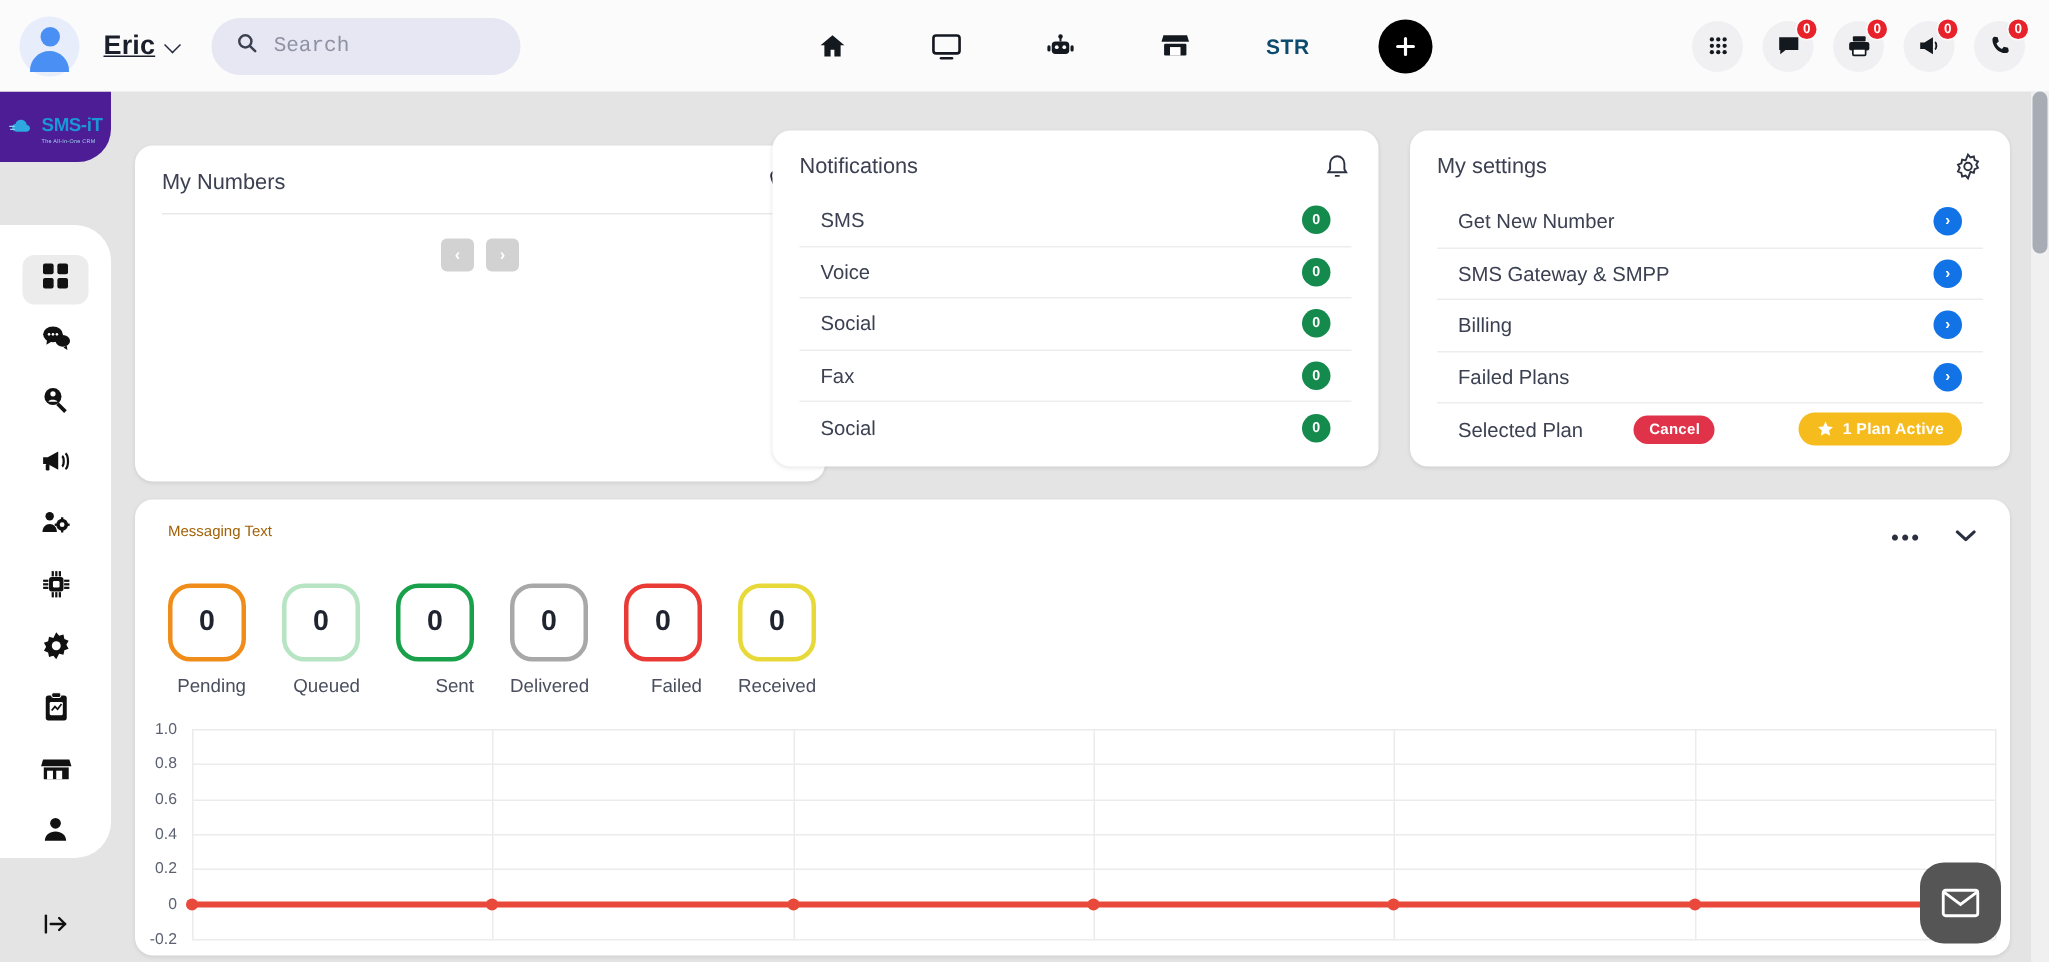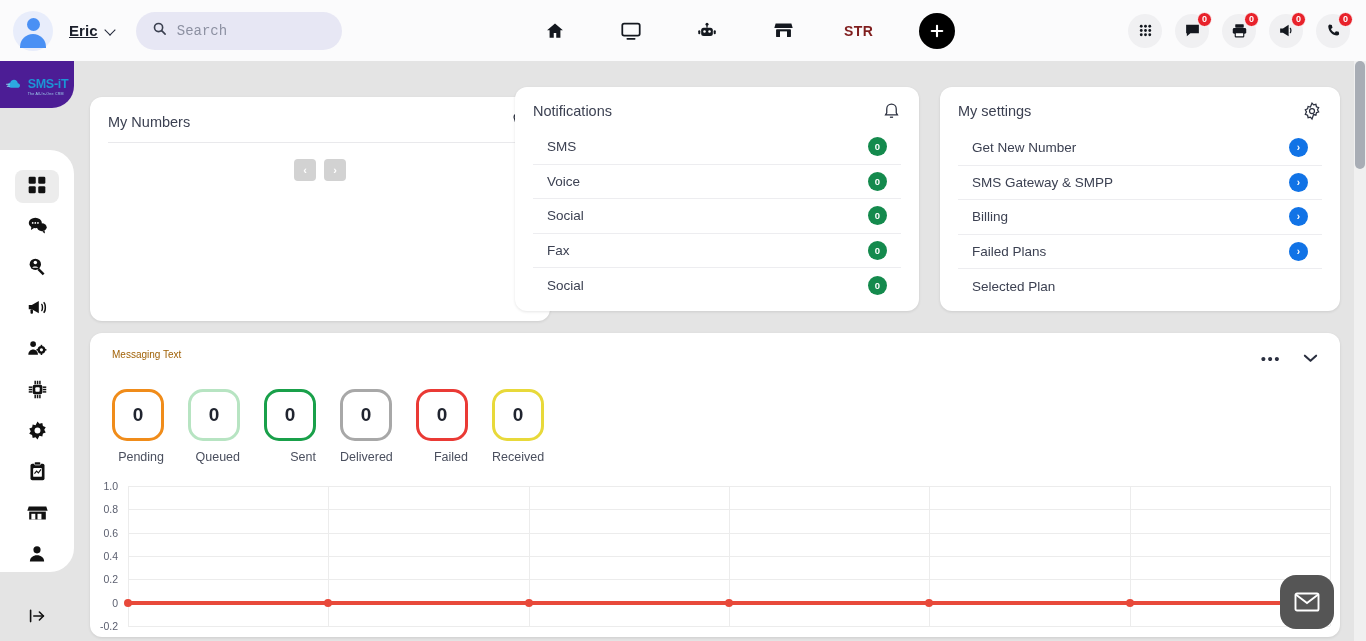--- a/index.html
+++ b/index.html
@@ -25,21 +25,21 @@
   }
   .avatar::before {
     content: ""; position: absolute; width: 13px; height: 13px;
     border-radius: 50%; background: #4a90f4; left: 13.5px; top: 7px;
   }
   .avatar::after {
     content: ""; position: absolute; width: 26px; height: 14px;
     border-radius: 13px 13px 0 0; background: #4a90f4; left: 7px; top: 23px;
   }
   .userbox { display: flex; align-items: center; gap: 7px; margin-left: 16px; flex: none; }
-  .username { font-size: 15px; font-weight: bold; color: #1b1f2b; letter-spacing: .1px; text-decoration: underline; }
+  .username { font-size: 18px; font-weight: bold; color: #1b1f2b; letter-spacing: .1px; text-decoration: underline; }
   .chev-sm { width: 11px; height: 11px; position: relative; }
   .chev-sm::before {
     content: ""; position: absolute; left: 1px; top: 1px;
     width: 7px; height: 7px;
     border-right: 1.8px solid #23283a; border-bottom: 1.8px solid #23283a;
     transform: rotate(45deg);
   }
   .searchbox {
     margin-left: 20px; width: 206px; height: 38px;
     background: #e7e7f4; border-radius: 19px;
@@ -54,21 +54,21 @@
   .searchbox input::placeholder { color: #8d91a2; }
 
   .nav-center {
     position: absolute; left: 540px; top: 0; height: 61px;
     display: flex; align-items: center; gap: 46px;
   }
   .nav-ico {
     width: 30px; height: 30px; display: flex; align-items: center; justify-content: center;
     color: #14181f; cursor: pointer;
   }
-  .nav-str { font-size: 14px; font-weight: bold; color: #7f1d1d; letter-spacing: .4px; cursor: pointer; }
+  .nav-str { font-size: 14px; font-weight: bold; color: #0c4a6e; letter-spacing: .4px; cursor: pointer; }
   .plus-btn {
     width: 36px; height: 36px; border-radius: 50%; background: #000;
     display: flex; align-items: center; justify-content: center;
     color: #fff; cursor: pointer;
   }
 
   .nav-right {
     position: absolute; right: 16px; top: 0; height: 61px;
     display: flex; align-items: center; gap: 13px;
   }
@@ -534,20 +534,29 @@
     <div class="row">
       <span>Billing</span>
       <span class="chev-blue">›</span>
     </div>
     <div class="row">
       <span>Failed Plans</span>
       <span class="chev-blue">›</span>
     </div>
     <div class="row">
       <span>Selected Plan</span>
+      <span class="settings-last">
+        <span class="pill-cancel">Cancel</span>
+        <span class="pill-plan">
+          <svg width="12" height="12" viewBox="0 0 24 24" fill="#fff">
+            <path d="M12 2l3 6.5 7 .8-5.2 4.7 1.5 7L12 17.5 5.7 21l1.5-7L2 9.3l7-.8z"></path>
+          </svg>
+          <span>1 Plan Active</span>
+        </span>
+      </span>
     </div>
   </div>
 
   <div class="card" id="card-msg">
     <div class="msg-head">
       <span class="msg-title">Messaging Text</span>
       <span class="msg-actions">
         <span class="dots">•••</span>
         <span>
           <svg width="15" height="10" viewBox="0 0 16 10" stroke="#2b3040" stroke-width="2.2" fill="none" stroke-linecap="round" stroke-linejoin="round">

